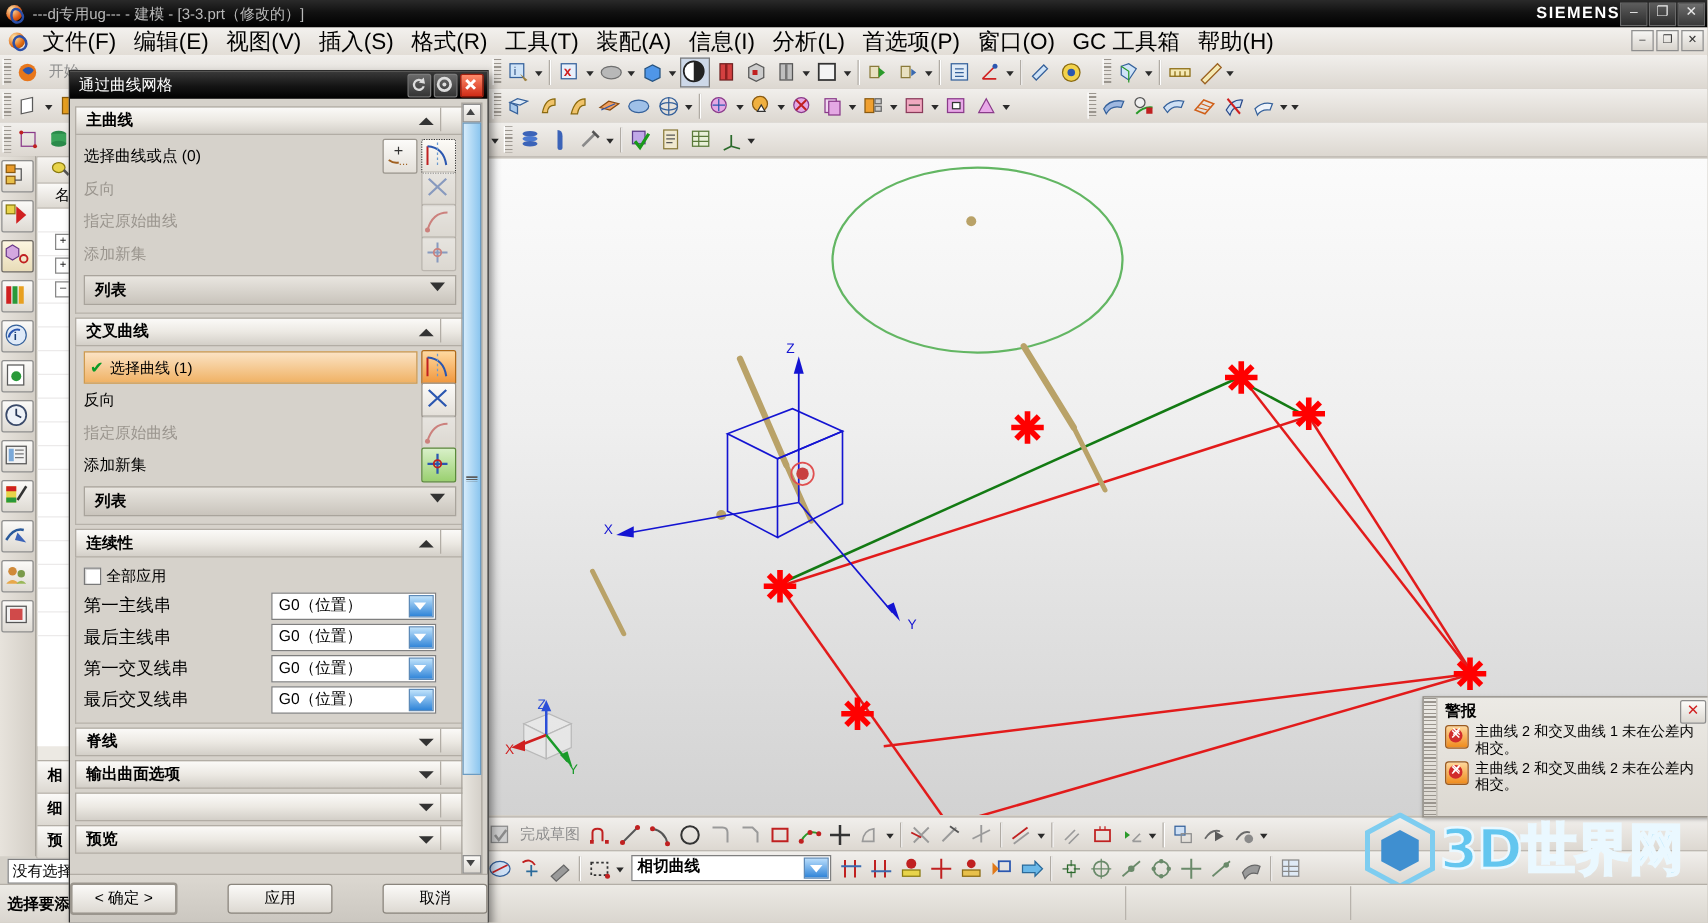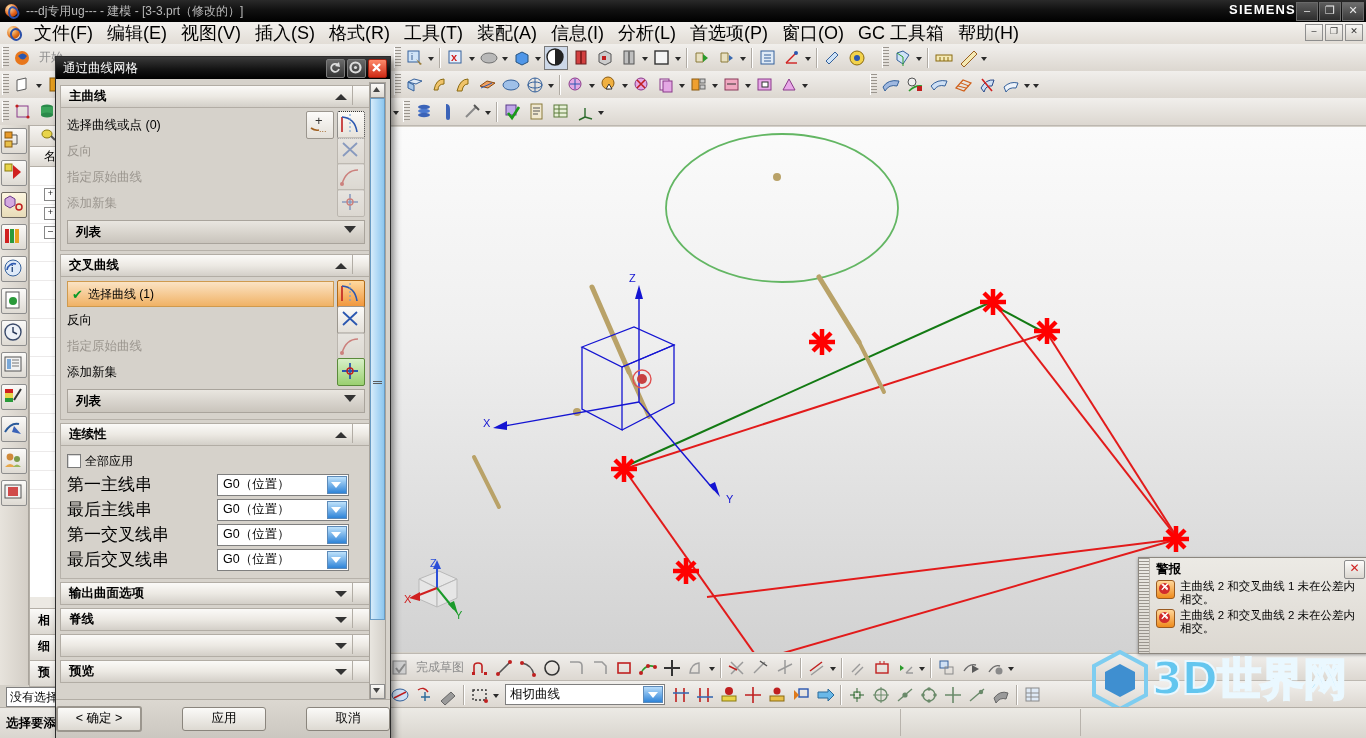--- a/index.html
+++ b/index.html
@@ -105,22 +105,22 @@
   .alert .atext{font-size:11.5px;line-height:13px;color:#000;}
   .alert .aclose{position:absolute;right:2px;top:2px;width:19px;height:17px;border:1px solid #8d8d8d;
     background:linear-gradient(to bottom,#fdfcfa,#dbd7d0);color:#d02020;font-weight:bold;font-size:12px;
     text-align:center;line-height:15px;border-radius:2px;}
 
   
   .btrow{position:absolute;left:388px;width:978px;height:27px;
     background:linear-gradient(to bottom,#f1efec,#dcd7d0);border-top:1px solid #bdb8b1;}
   #bt1{top:653px;}
   #bt2{top:680px;}
-  .combo{display:inline-flex;align-items:center;height:19px;width:158px;border:1px solid #7f7f7f;
-     background:#fff;margin:0 4px;position:relative;}
+  .combo{display:inline-flex;align-items:flex-start;height:19px;width:158px;border:1px solid #7f7f7f;
+     background:#fff;margin:0 4px;position:relative;font-weight:bold;}
   .combo span{padding-left:4px;font-size:12.5px;color:#000;}
   .combo .cbtn{position:absolute;right:1px;top:1px;width:18px;height:15px;
      background:linear-gradient(to bottom,#b7dcfb,#2f84d8);border:1px solid #5d8ab8;}
   .combo .cbtn:after{content:"";position:absolute;left:4px;top:5px;border-left:5px solid transparent;
      border-right:5px solid transparent;border-top:6px solid #fff;}
   .statusbar{position:absolute;left:0;top:707px;width:1366px;height:31px;
      background:linear-gradient(to bottom,#eceae5,#d9d5ce);border-top:1px solid #b4afa7;}
   .statustxt{position:absolute;left:6px;top:7px;font-size:12.5px;font-weight:bold;color:#000;}
   .statuscue{position:absolute;left:6px;top:687px;width:160px;height:17px;border:1px solid #7f7f7f;background:#fff;
      font-size:12px;padding:1px 0 0 3px;color:#000;overflow:hidden;white-space:nowrap;}
@@ -179,21 +179,21 @@
   .tick{color:#0a9a28;font-weight:bold;font-size:13px;margin-right:5px;}
   .listbar{height:22px;margin-top:4px;border:1px solid #a9a49c;
     background:linear-gradient(to bottom,#e9e6e0,#c9c4bc);display:flex;align-items:center;position:relative;}
   .listbar .lt{font-weight:bold;font-size:12.5px;padding-left:8px;}
   .listbar .dn{position:absolute;right:8px;top:5px;border-left:6px solid transparent;
     border-right:6px solid transparent;border-top:7px solid #333;}
   .chkrow{display:flex;align-items:center;height:22px;}
   .chk{width:12px;height:12px;border:1px solid #7a7a7a;background:#fff;margin-right:4px;
     box-shadow:inset 1px 1px 0 #d8d8d8;}
   .cont-row{display:flex;align-items:center;height:25px;}
-  .cont-row .cl{width:150px;font-size:17px;}
+  .cont-row .cl{width:150px;font-size:14px;}
   .dd{width:130px;height:20px;border:1px solid #7f7f7f;background:#fff;position:relative;display:flex;align-items:center;}
   .dd span{padding-left:5px;font-size:12.5px;color:#000;}
   .dd .db{position:absolute;right:1px;top:1px;width:18px;height:16px;
      background:linear-gradient(to bottom,#bfe2fb,#2f84d8);border:1px solid #5d8ab8;}
   .dd .db:after{content:"";position:absolute;left:3px;top:5px;border-left:5px solid transparent;
      border-right:5px solid transparent;border-top:6px solid #fff;}
   .dlg-foot{position:absolute;left:0;right:0;bottom:0;height:38px;
      background:linear-gradient(to bottom,#dcd8d1,#cbc7c0);border-top:1px solid #b2ada5;
      display:flex;align-items:center;justify-content:space-between;gap:12px;}
   .dbtn{min-width:66px;height:22px;border:1px solid #8a857d;border-radius:3px;
@@ -1340,26 +1340,26 @@
         <div class="cont-row">
           <div class="cl">最后交叉线串</div>
           <div class="dd">
             <span>G0（位置）</span>
             <div class="db"></div>
           </div>
         </div>
       </div>
 
       <div class="grp-hdr collapsed">
-        <div class="gt">输出曲面选项</div>
+        <div class="gt">脊线</div>
         <div class="sepbar"></div>
           <div class="chev"></div>
       </div>
       <div class="grp-hdr collapsed">
-        <div class="gt">脊线</div>
+        <div class="gt">输出曲面选项</div>
         <div class="sepbar"></div>
           <div class="chev"></div>
       </div>
       <div class="grp-hdr collapsed">
         <div class="sepbar"></div>
           <div class="chev"></div>
       </div>
       <div class="grp-hdr collapsed">
         <div class="gt">预览</div>
         <div class="sepbar"></div>

